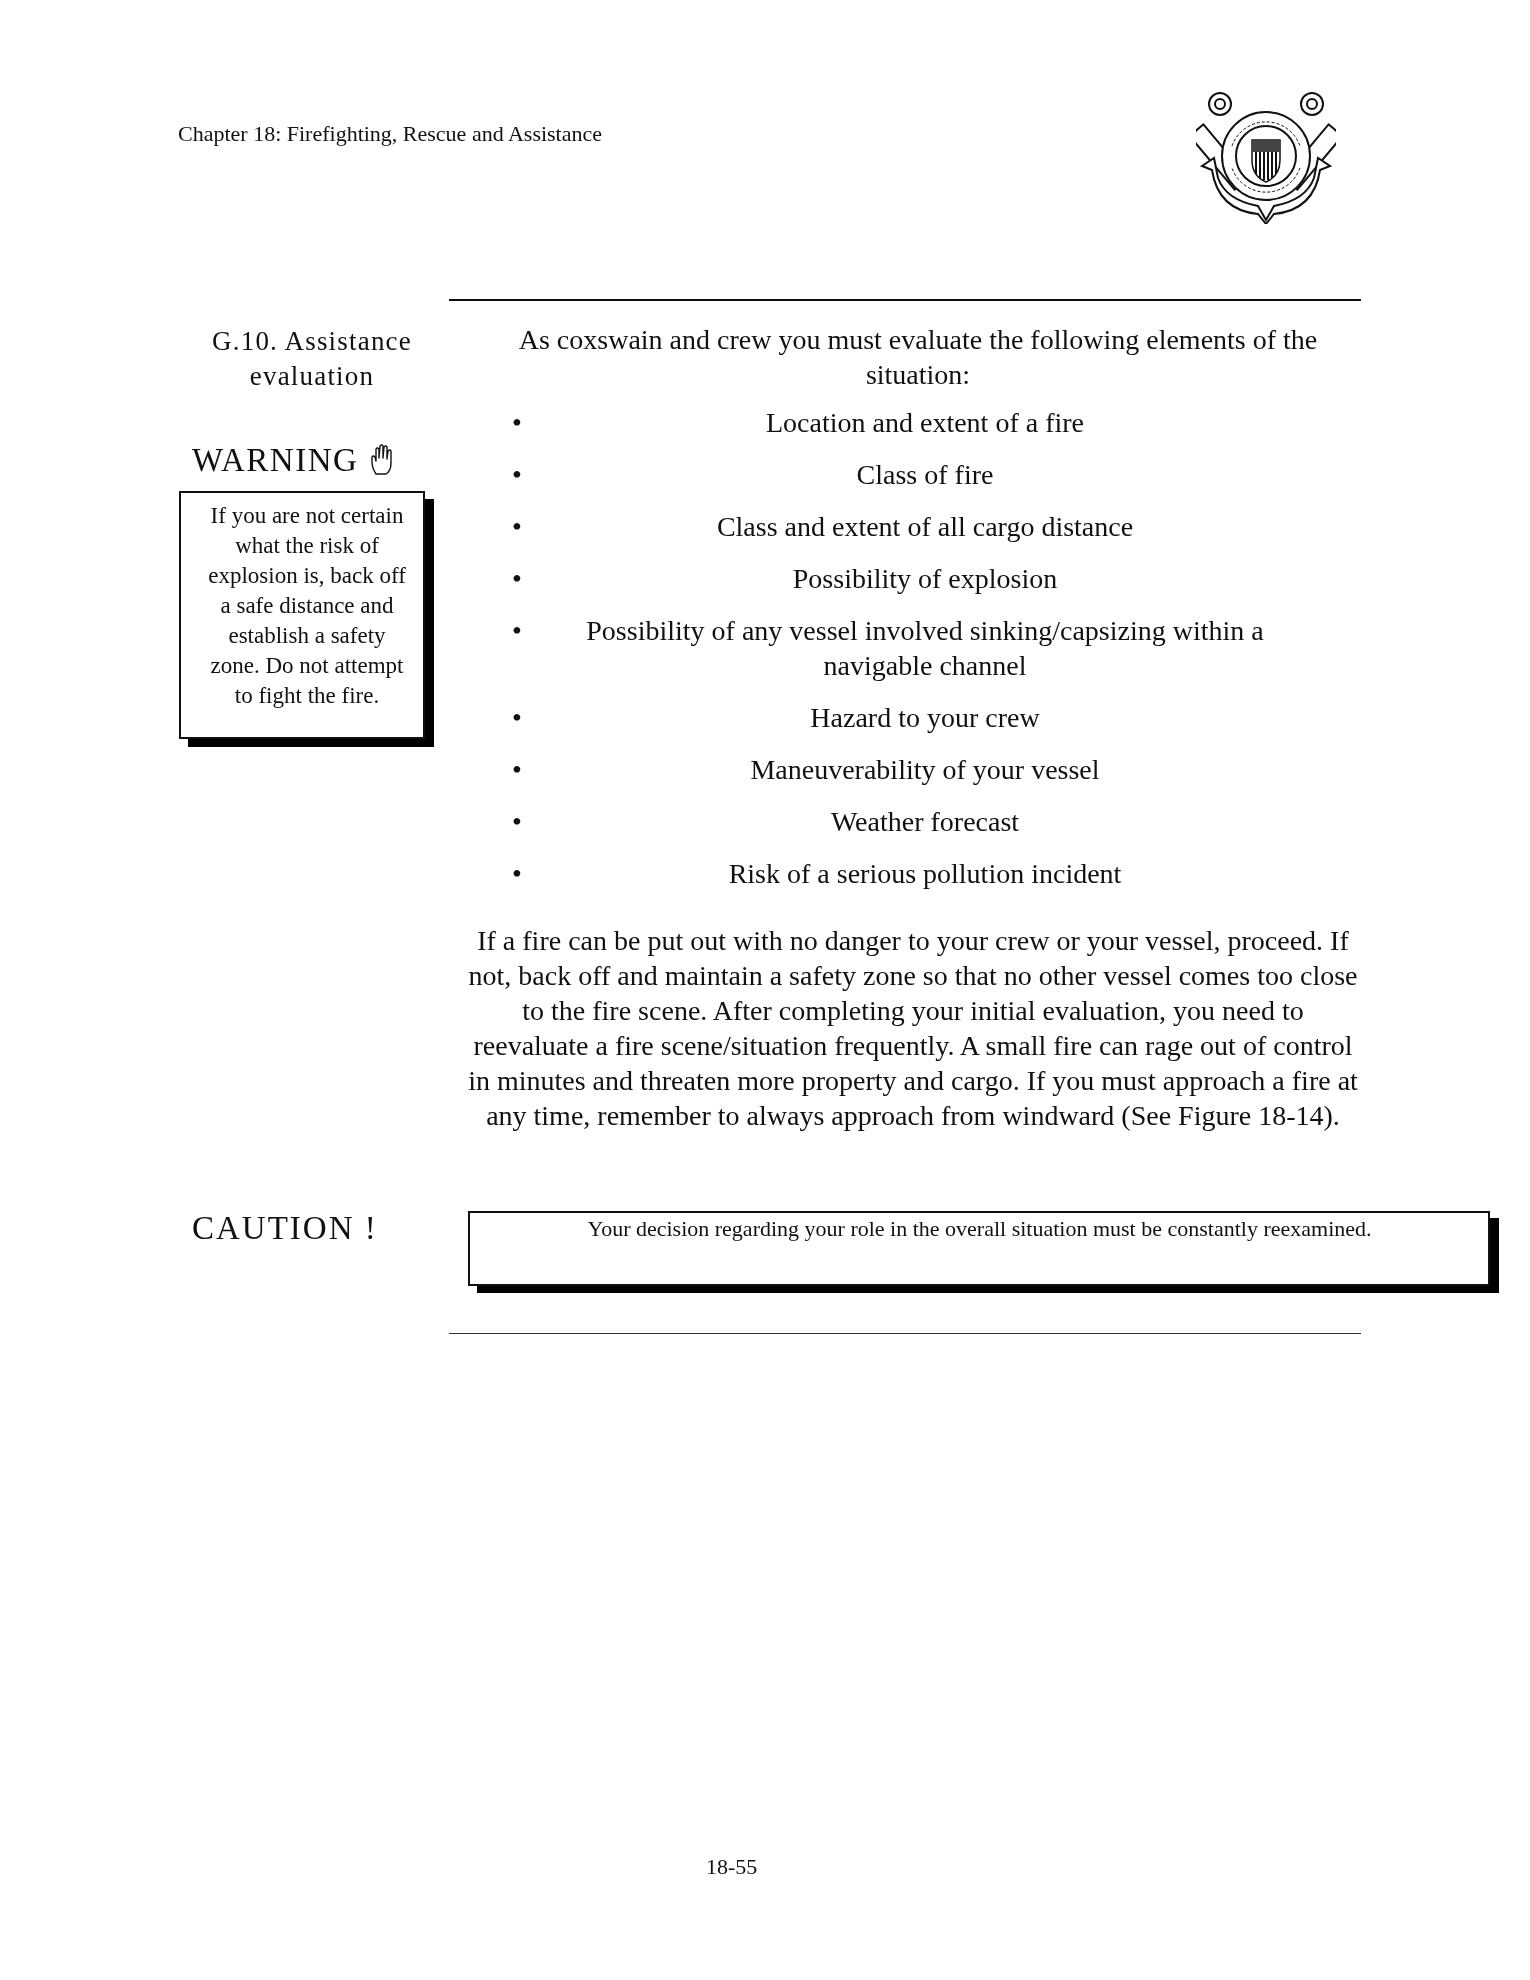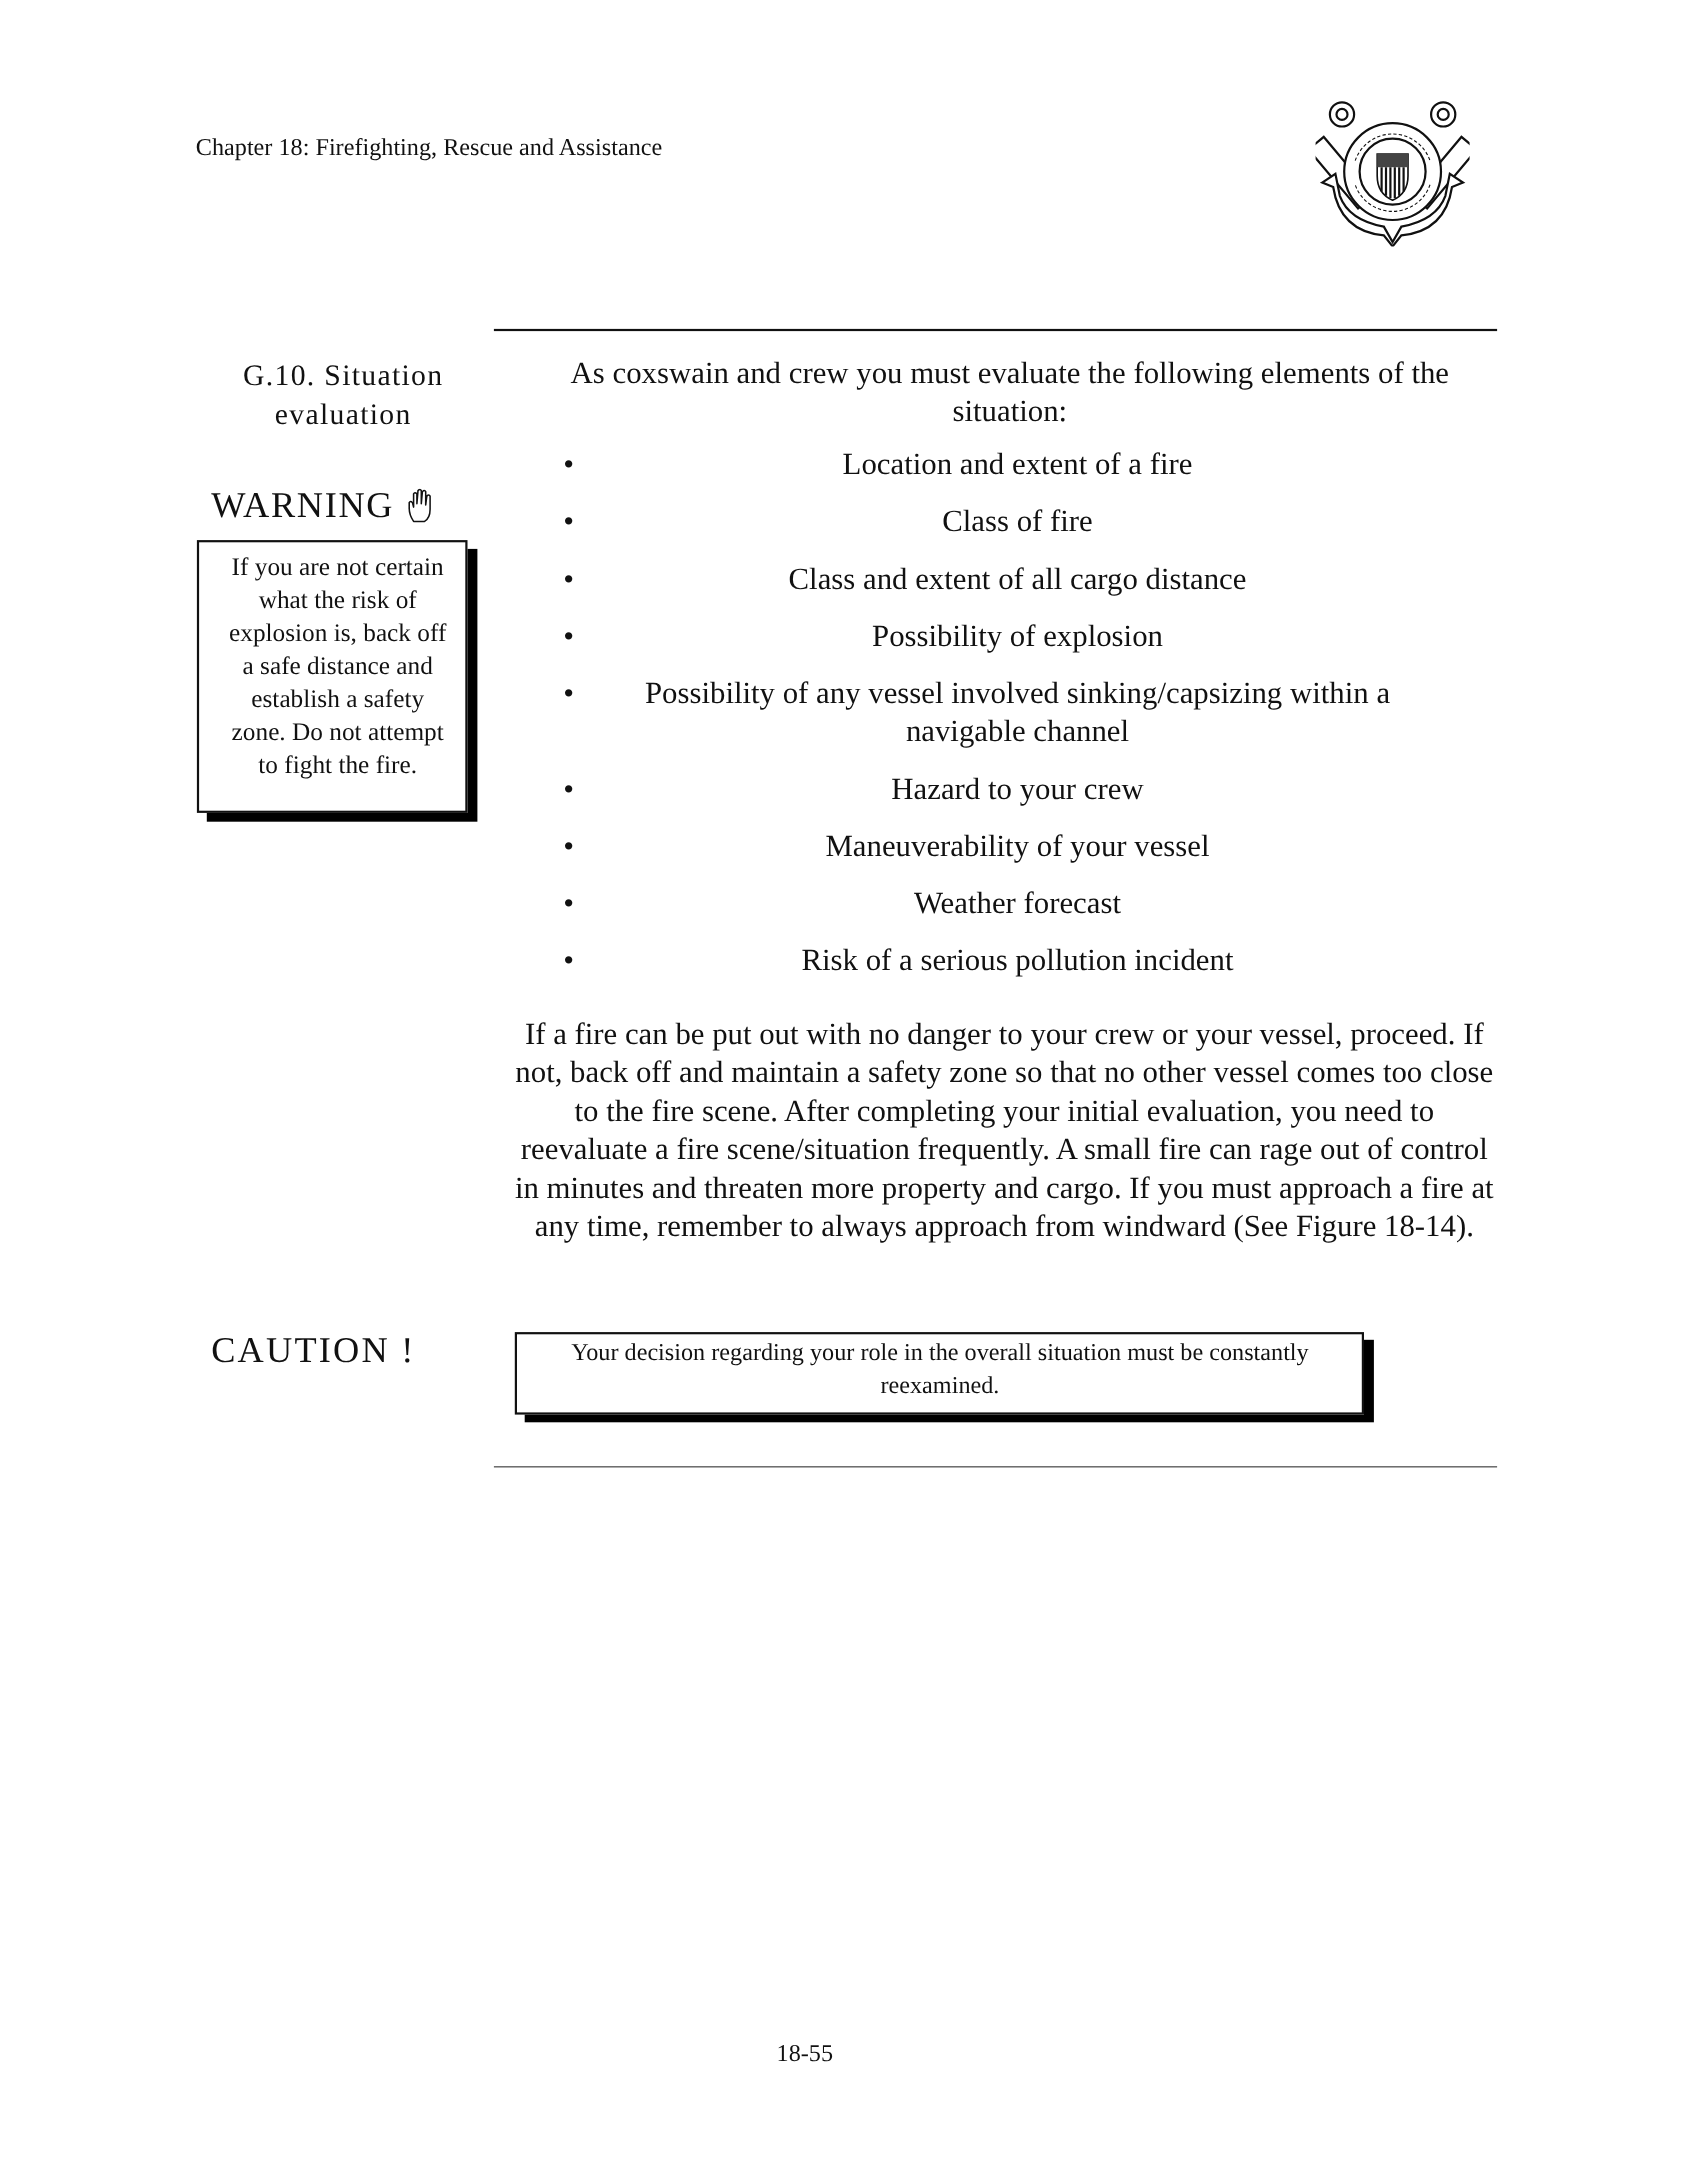--- a/index.html
+++ b/index.html
@@ -116,21 +116,21 @@
       left: 192px;
       top: 1208px;
       font-size: 33px;
       line-height: 40px;
       letter-spacing: 2px;
       white-space: nowrap;
     }
     .caution-box {
       left: 468px;
       top: 1211px;
-      width: 772px;
+      width: 1022px;
       height: 75px;
       border: 2px solid #111;
       background: #fff;
       box-shadow: 9px 7px 0 0 #000;
       box-sizing: border-box;
       padding: 1px 20px 0 21px;
       font-size: 22px;
       line-height: 30px;
     }
 
@@ -179,21 +179,21 @@
       <path d="M36 58 A36 36 0 0 1 104 58" stroke-dasharray="3 2"></path>
       <path d="M104 80 A36 36 0 0 1 36 80" stroke-dasharray="3 2"></path>
     </g>
   </svg>
 </div>
 
 <div class="abs rule-top"></div>
 <div class="abs rule-bottom"></div>
 
 <div class="abs section-heading">
-  <span>G.10.  Situation</span>
+  <span>G.10.  Assistance</span>
   <span>evaluation</span>
 </div>
 
 <div class="abs warning-heading">
   <span>WARNING</span>
   <span class="hand-icon">
     <svg viewBox="0 0 24 32" width="24" height="32" xmlns="http://www.w3.org/2000/svg">
       <path d="M6 30 Q2 24 2 18 L2 13 Q3 11 5 13 L6 17 L6 5 Q7 3 9 5 L9 14 L10 2 Q12 0 13 2 L13 14 L14 3 Q16 1 17 3 L17 15 L18 7 Q20 5 21 7 L21 19 Q21 27 16 30 Z" fill="#fff" stroke="#111" stroke-width="1.4" stroke-linejoin="round"></path>
     </svg>
   </span>

